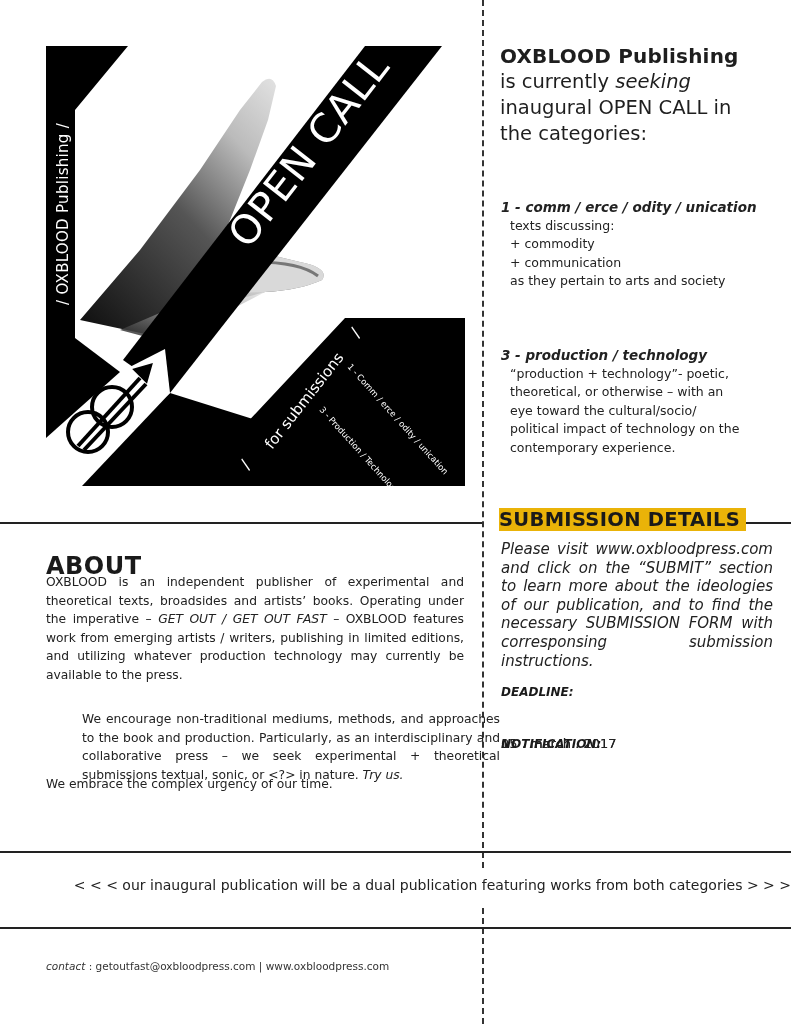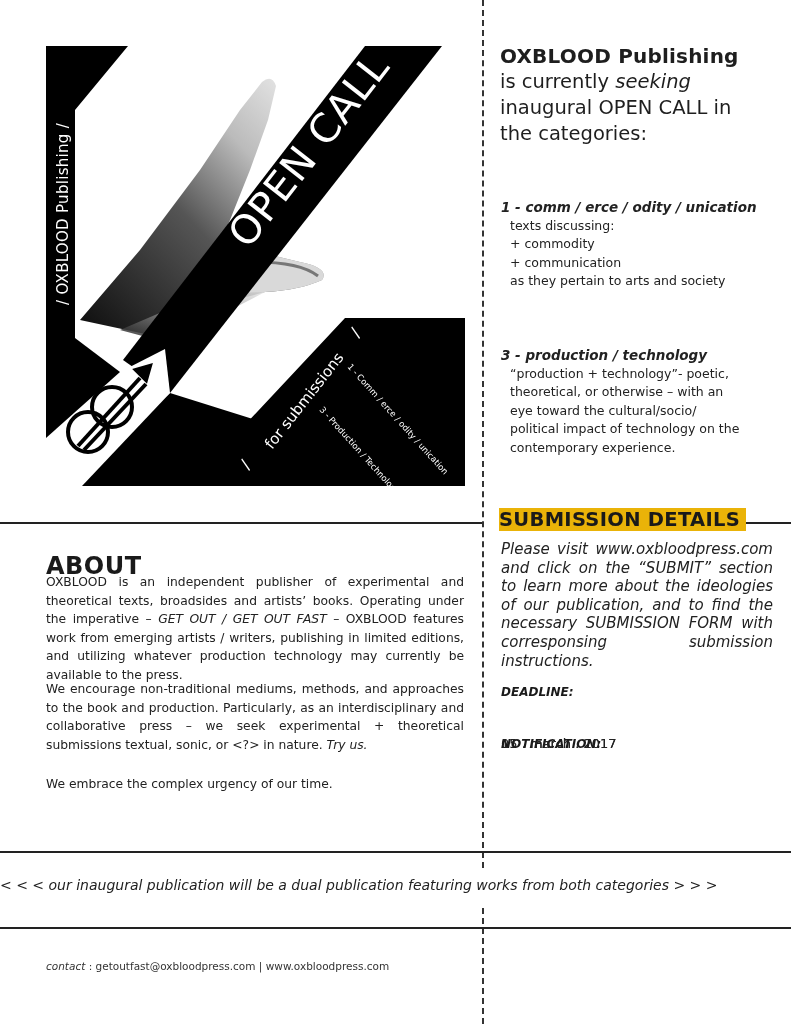--- a/index.html
+++ b/index.html
@@ -27,21 +27,21 @@
     .sub-h { left: 499px; top: 508px; font-size: 19.5px; font-weight: bold; letter-spacing: 0.3px; background: #eab308; padding-right: 6px; }
     .sub-body { left: 501px; top: 540px; width: 272px; font-size: 15px; line-height: 18.6px; font-style: italic; text-align: justify; color: #222; }
 
     .dl-label { left: 501px; font-size: 12px; font-weight: bold; font-style: italic; text-align: right; }
     .dl-val { left: 501px; font-size: 13px; color: #222; }
 
     .about-h { left: 46px; top: 552px; font-size: 24px; font-weight: bold; letter-spacing: 0.5px; }
     .about-p { left: 46px; width: 418px; font-size: 12.3px; line-height: 18.6px; text-align: justify; color: #222; }
     .about-p i { font-style: italic; }
 
-    .banner { left: 0; width: 791px; top: 877px; text-align: left; font-size: 14px; color: #222; font-style: italic; }
+    .banner { left: 0; width: 791px; top: 877px; text-align: right; font-size: 14px; color: #222; }
     .contact { left: 46px; top: 960px; font-size: 10.5px; color: #333; }
     .contact i { font-style: italic; }
 
     svg text { font-family: "DejaVu Sans", sans-serif; }
   </style>
 </head>
 <body>
 
 <div class="vline" style="top:0; height:868px;"></div>
 <div class="vline" style="top:908px; height:116px;"></div>
@@ -130,18 +130,18 @@
 
 <div class="abs sub-h">SUBMISSION DETAILS</div>
 <div class="abs sub-body">Please visit www.oxbloodpress.com and click on the “SUBMIT” section to learn more about the ideologies of our publication, and to find the necessary SUBMISSION FORM with corresponsing submission instructions.</div>
 <div class="abs dl-label" style="top:685px;">DEADLINE:</div>
 <div class="abs dl-val" style="top:736px;">01 . march . 2017</div>
 <div class="abs dl-label" style="top:737px;">NOTIFICATION:</div>
 <div class="abs dl-val" style="top:736px;">15 . march . 2017</div>
 
 <div class="abs about-h">ABOUT</div>
 <div class="abs about-p" style="top:573px;"><span>OXBLOOD is an independent publisher of experimental and theoretical texts, broadsides and artists’ books. Operating under the imperative – </span><i>GET OUT / GET OUT FAST</i><span> – OXBLOOD features work from emerging artists / writers, publishing in limited editions, and utilizing whatever production technology may currently be available to the press.</span></div>
-<div class="abs about-p" style="top:680px;"><span>We encourage non-traditional mediums, methods, and approaches to the book and production. Particularly, as an interdisciplinary and collaborative press – we seek experimental + theoretical submissions textual, sonic, or &lt;?&gt; in nature. </span><i>Try us.</i></div>
+<div class="abs about-p" style="top:710px;margin-left:36px;"><span>We encourage non-traditional mediums, methods, and approaches to the book and production. Particularly, as an interdisciplinary and collaborative press – we seek experimental + theoretical submissions textual, sonic, or &lt;?&gt; in nature. </span><i>Try us.</i></div>
 <div class="abs about-p" style="top:775px;">We embrace the complex urgency of our time.</div>
 
 <div class="abs banner">&lt; &lt; &lt; our inaugural publication will be a dual publication featuring works from both categories &gt; &gt; &gt;</div>
 
 <div class="abs contact"><i>contact</i><span> : </span><span>getoutfast@oxbloodpress.com</span><span> | </span><span>www.oxbloodpress.com</span></div>
 
 </body></html>

